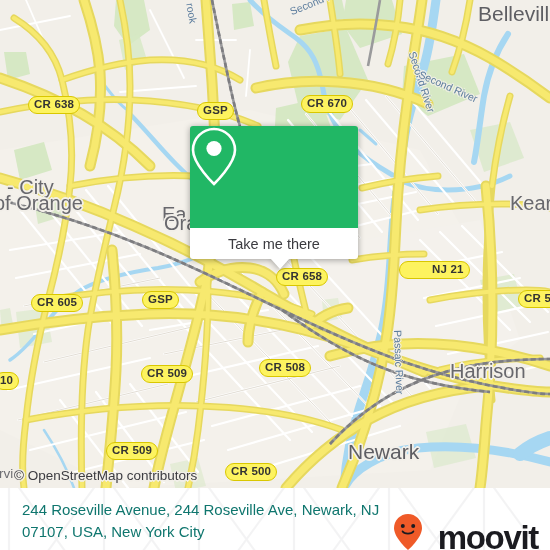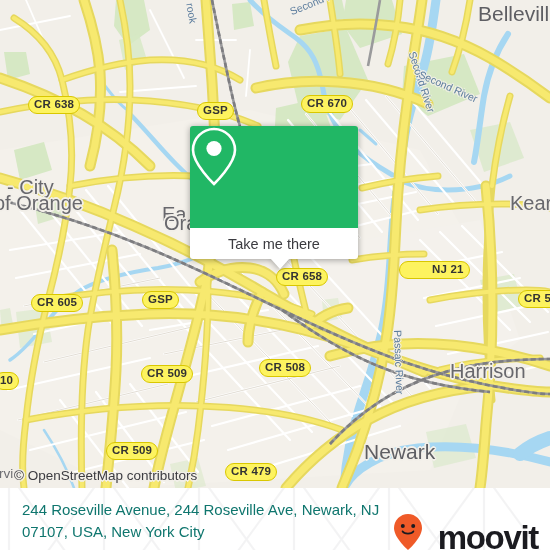--- a/index.html
+++ b/index.html
@@ -358,21 +358,21 @@
         <path d="M0,200 C50,212 100,228 148,248 C196,268 240,290 282,310
                  C324,330 364,348 404,362 C444,376 486,386 528,392 C540,394 546,394 550,394"></path>
         <path d="M282,310 C312,332 344,352 378,366 C412,380 450,388 490,392"></path>
         <path d="M330,444 C352,420 378,400 408,386 C442,370 480,362 520,360 C536,359 546,359 550,359"></path>
       </g>
     </svg>
 
     <div>
         <div class="mlabel city-lg" style="left: 478px; top: 2px;">Belleville</div>
         <div class="mlabel city-md" style="left: 510px; top: 192px;">Kearny</div>
-        <div class="mlabel city-lg" style="left: 348px; top: 440px; margin-left: 16px;">Newark</div>
+        <div class="mlabel city-lg" style="left: 348px; top: 440px;">Newark</div>
         <div class="mlabel city-md" style="left: 450px; top: 360px;">Harrison</div>
         <div class="mlabel city-md" style="left: 7px; top: 176px;">- City</div>
         <div class="mlabel city-md" style="left: -6px; top: 192px;">of Orange</div>
         <div class="mlabel city-md" style="left: 162px; top: 196px; margin-top: 7px;">Ea</div>
         <div class="mlabel city-md" style="left: 164px; top: 212px;">Ora</div>
         <div class="mlabel city-sm" style="left: -4px; top: 466px;">irvin</div>
       </div>
 
     <div>
         <div class="mlabel river" style="left: 288px; top: 6px; transform: rotate(-22deg); transform-origin: left top;">Second River</div>
@@ -388,21 +388,21 @@
         <div class="shield" style="left: 301px; top: 95px;">CR 670</div>
         <div class="shield" style="left: 142px; top: 291px;">GSP</div>
         <div class="shield" style="left: 276px; top: 268px; text-align: right;">CR 658</div>
         <div class="shield" style="left: 399px; top: 261px; padding-left: 32px;">NJ 21</div>
         <div class="shield" style="left: 518px; top: 290px;">CR 50</div>
         <div class="shield" style="left: 31px; top: 294px;">CR 605</div>
         <div class="shield" style="left: 141px; top: 365px;">CR 509</div>
         <div class="shield" style="left: 259px; top: 359px; text-align: center;">CR 508</div>
         <div class="shield" style="left: -6px; top: 372px;">10</div>
         <div class="shield" style="left: 106px; top: 442px;">CR 509</div>
-        <div class="shield" style="left: 225px; top: 463px;">CR 479</div>
+        <div class="shield" style="left: 225px; top: 463px;">CR 500</div>
       </div>
 
     <div id="attrib">© OpenStreetMap contributors</div>
 
     <div id="popup">
       <div class="card-head" style="background: rgb(33, 183, 101);">
         <span>
           <svg width="48" height="62" viewBox="0 0 48 62">
             <path d="M24 3 C12.4 3 3 12.4 3 24 C3 38 24 58 24 58 C24 58 45 38 45 24 C45 12.4 35.6 3 24 3 Z" fill="none" stroke="#ffffff" stroke-width="2.6"></path>
             <circle cx="24" cy="22.5" r="7.6" fill="#ffffff"></circle>

